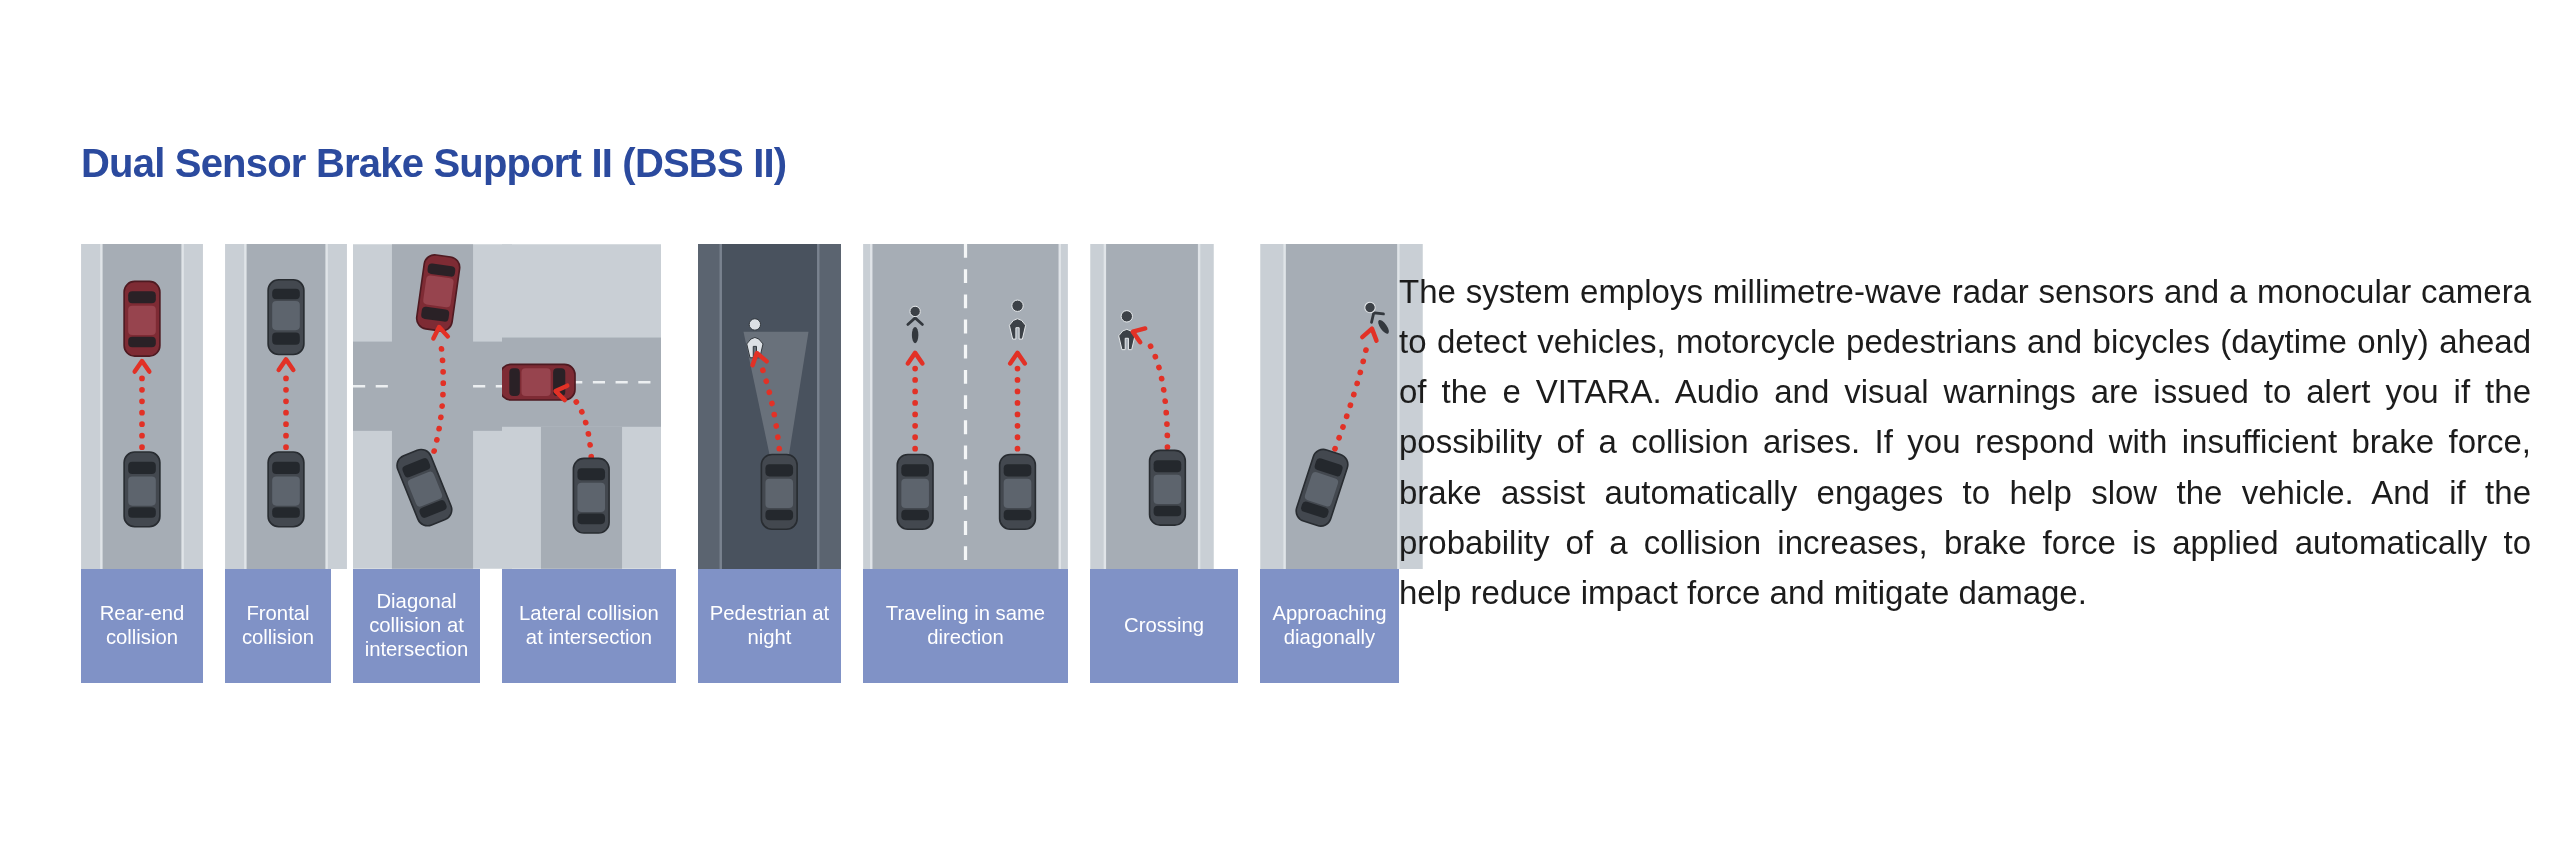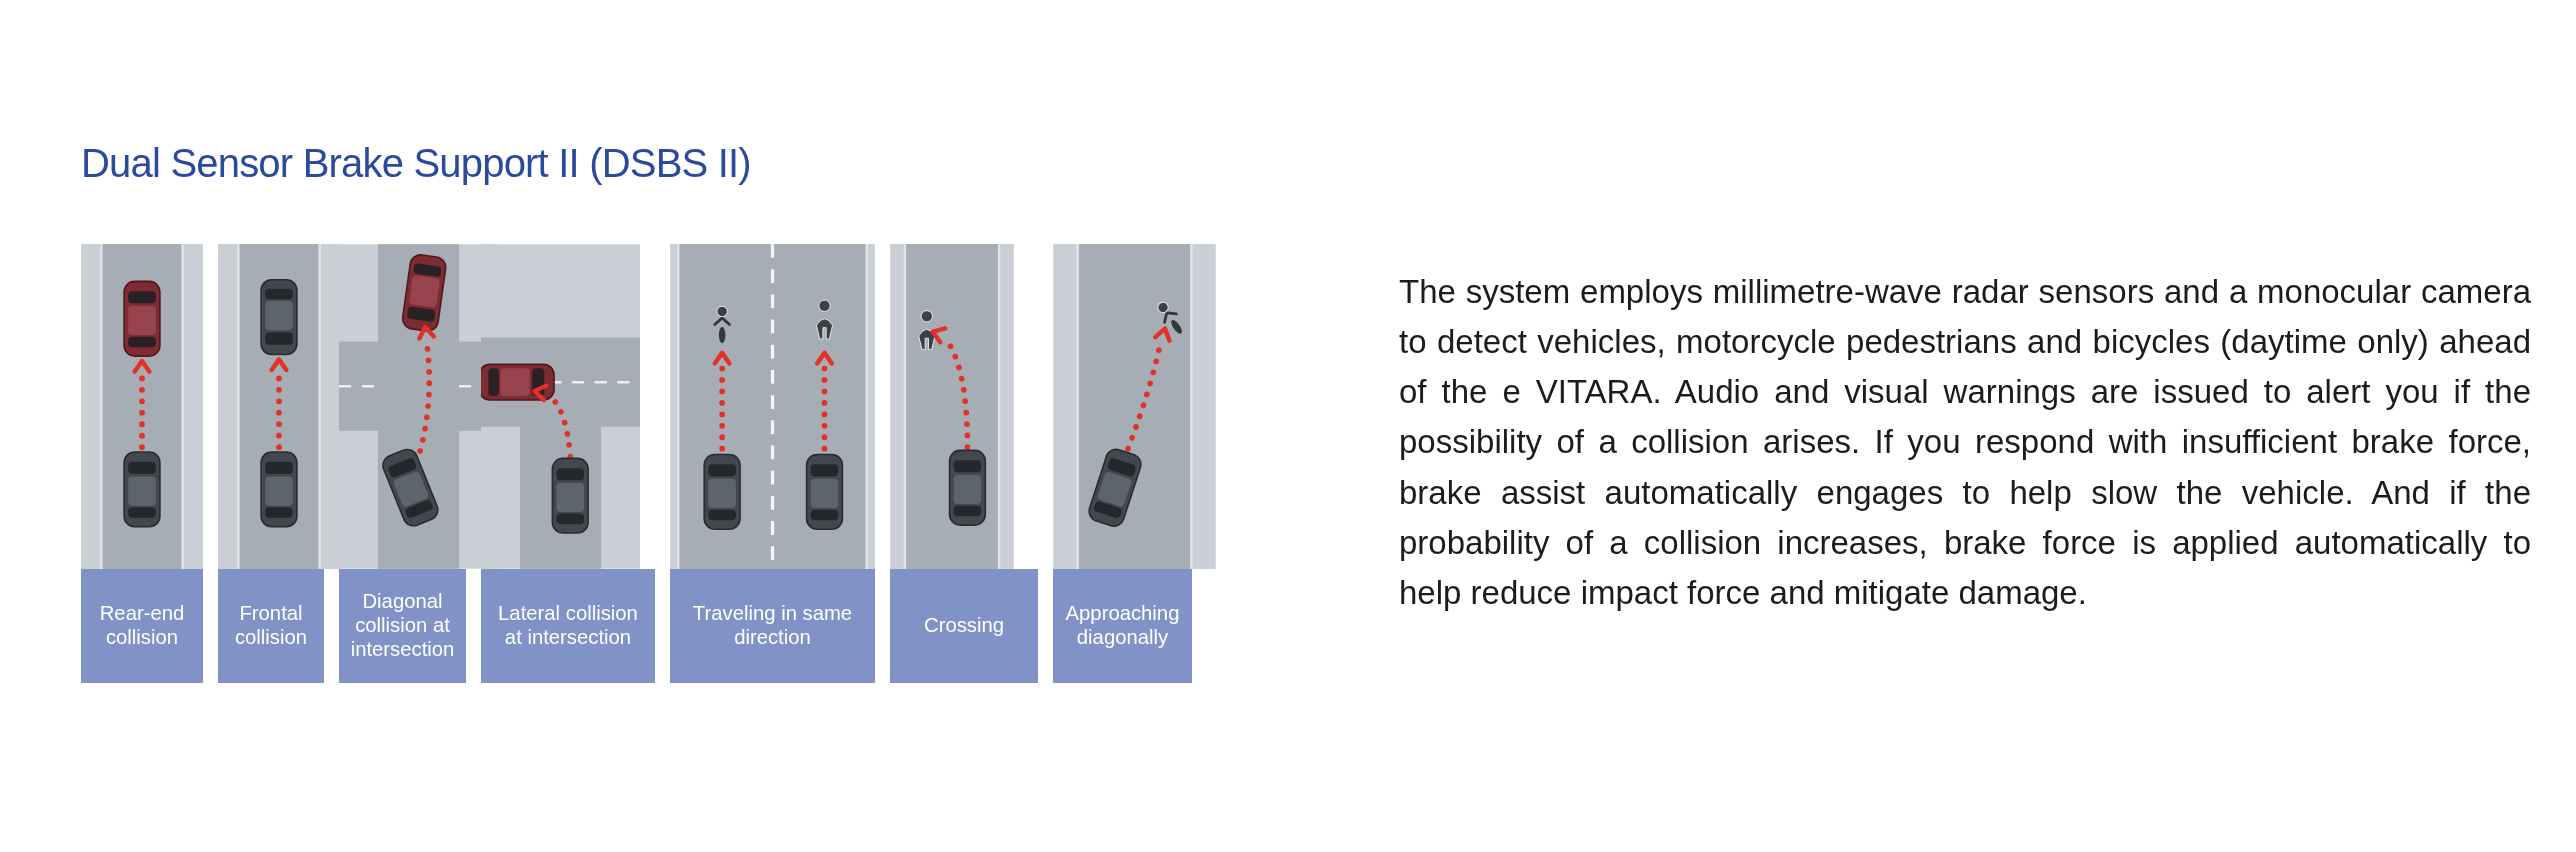--- a/index.html
+++ b/index.html
@@ -14,26 +14,26 @@
   }
   *{box-sizing:border-box}
   html,body{margin:0;padding:0}
   body{
     width:2576px;height:852px;background:#ffffff;overflow:hidden;
     font-family:"Liberation Sans", sans-serif;position:relative;
   }
   .page{position:absolute;inset:0}
   .heading{
     position:absolute;left:81px;top:114px;
-    font-size:40px;font-weight:400;letter-spacing:-0.8px;
+    font-size:40px;font-weight:700;letter-spacing:-0.8px;
     color:var(--heading-blue,#2b4a9e);white-space:nowrap;
   }
   .strip{
     position:absolute;left:81px;top:244px;
-    display:flex;gap:15px;align-items:flex-start;
+    display:flex;gap:22px;align-items:flex-start;
   }
   .panel{margin:0;padding:0;display:flex;flex-direction:column}
   .scene{display:block}
   .band{
     height:114px;width:100%;
     background:var(--label-band-blue,#8092c6);
     color:#ffffff;font-size:20.3px;line-height:1.18;
     display:flex;align-items:center;justify-content:center;
     text-align:center;padding:4.9px 6.5px;
   }
@@ -141,20 +141,33 @@
         <rect class="rd" x="48" y="225" width="100" height="175"></rect>
         <path class="lane" d="M0,170 H196"></path>
         <use href="#car-red" transform="translate(44,170) rotate(90)"></use>
         <path class="dots" d="M110,262 Q106,205 84,186"></path>
         <use href="#chev" transform="translate(72,182) rotate(-80)"></use>
         <use href="#car-gray" transform="translate(110,310)"></use>
       </svg>
       <figcaption class="band">Lateral collision at intersection</figcaption>
     </figure>
 
+    <figure class="panel" style="width:143px">
+      <svg class="scene" viewBox="0 0 176 400" width="143" height="325">
+        <rect class="swn" x="0" y="0" width="176" height="400"></rect>
+        <rect class="rdn" x="28" y="0" width="120" height="400"></rect>
+        <path class="edgen" d="M28,0 V400 M148,0 V400"></path>
+        <polygon class="beam" points="88,259 112,259 136,108 56,108"></polygon>
+        <use href="#ped-night" transform="translate(70,115)"></use>
+        <path class="dots" d="M100,252 Q94,196 78,150"></path>
+        <use href="#chev" transform="translate(74,140) rotate(-15)"></use>
+        <use href="#car-gray" transform="translate(100,305)"></use>
+      </svg>
+      <figcaption class="band">Pedestrian at night</figcaption>
+    </figure>
 
     <figure class="panel" style="width:205px">
       <svg class="scene" viewBox="0 0 252 400" width="205" height="325">
         <rect class="sw" x="0" y="0" width="252" height="400"></rect>
         <rect class="rd" x="10" y="0" width="232" height="400"></rect>
         <path class="edge" d="M10,0 V400 M242,0 V400"></path>
         <path class="divider" d="M126,0 V400"></path>
         <use href="#bike" transform="translate(64,95)"></use>
         <path class="dots" d="M64,252 V152"></path>
         <use href="#chev" transform="translate(64,140)"></use>

